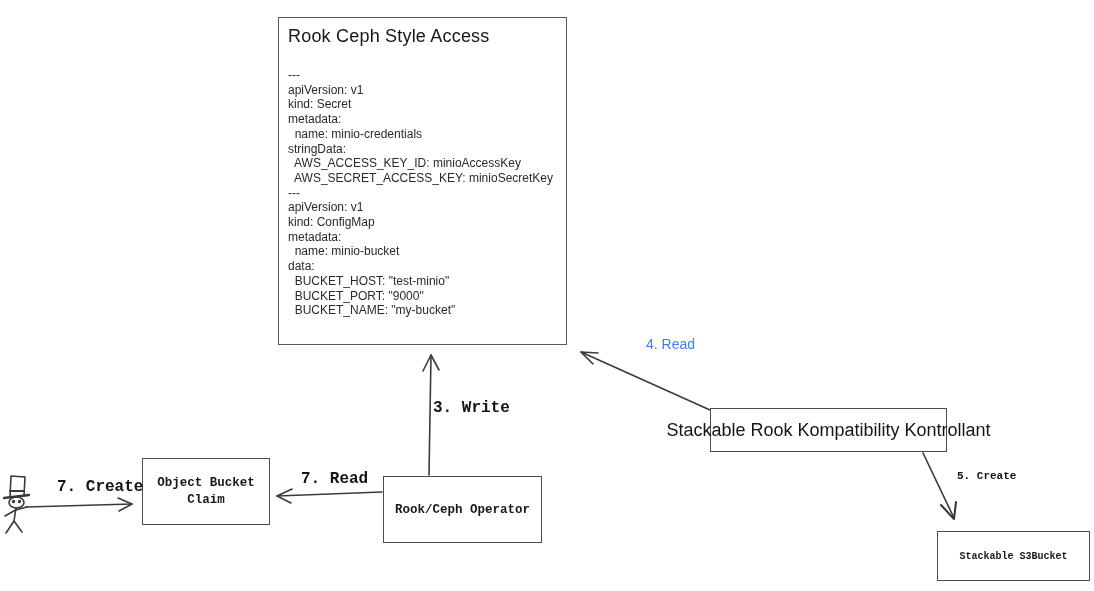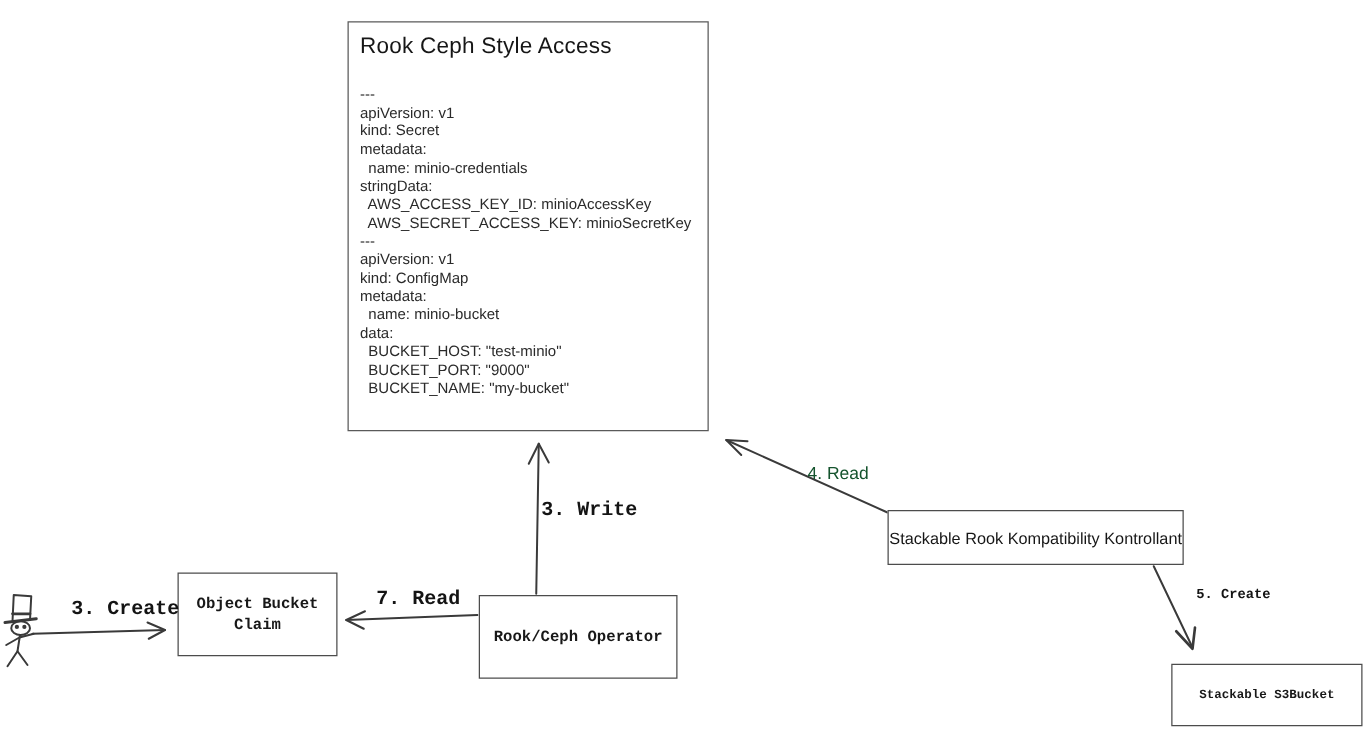--- a/index.html
+++ b/index.html
@@ -23,29 +23,29 @@
     margin:21px 0 0 9px;font-family:"Liberation Sans",sans-serif;
     font-size:12px;line-height:14.7px;color:#2a2a2a;white-space:pre;
   }
   .mono{font-family:"Liberation Mono","DejaVu Sans Mono",monospace;font-weight:700;}
   .pre{white-space:pre;text-align:center;}
   .obc{left:142px;top:458px;width:128px;height:67px;}
   .obc .lbl{font-size:12.5px;line-height:16.5px;color:#181818;text-align:center;}
   .operator{left:383px;top:476px;width:159px;height:67px;text-align:center;}
   .operator .lbl{font-size:12.5px;color:#181818;}
   .kontrollant{left:710px;top:408px;width:237px;height:44px;border-width:1.6px;}
-  .kontrollant .lbl{font-size:13px;color:#161616;white-space:nowrap;}
+  .kontrollant .lbl{font-size:18px;color:#161616;white-space:nowrap;}
   .s3bucket{left:937px;top:531px;width:153px;height:50px;}
   .s3bucket .lbl{font-size:10px;color:#181818;}
   .edge-label{position:absolute;white-space:nowrap;color:#141414;}
   .el-mono{font-size:16px;}
   .el-1{left:57px;top:478px;}
   .el-2{left:301px;top:470px;}
   .el-3{left:433px;top:399px;}
-  .el-4{left:646px;top:370px;font-size:14px;color:#14532d;}
+  .el-4{left:646px;top:336px;font-size:14px;color:#3b82f6;}
   .el-5{left:957px;top:470px;font-size:11px;}
 </style>
 </head>
 <body>
 
 <div class="canvas">
 
   <svg class="overlay" viewBox="0 0 1094 591" fill="none" stroke="#3a3a3a" stroke-width="1.6" stroke-linecap="round" stroke-linejoin="round">
 
     <g>
@@ -117,19 +117,19 @@
   </div>
 
   <div class="node kontrollant">
     <div class="lbl">Stackable Rook Kompatibility Kontrollant</div>
   </div>
 
   <div class="node s3bucket">
     <div class="lbl mono">Stackable S3Bucket</div>
   </div>
 
-  <div class="edge-label el-mono mono el-1">3. Create</div>
+  <div class="edge-label el-mono mono el-1">7. Create</div>
   <div class="edge-label el-mono mono el-2">7. Read</div>
   <div class="edge-label el-mono mono el-3">3. Write</div>
   <div class="edge-label el-4">4. Read</div>
   <div class="edge-label mono el-5">5. Create</div>
 
 </div>
 
 </body></html>

